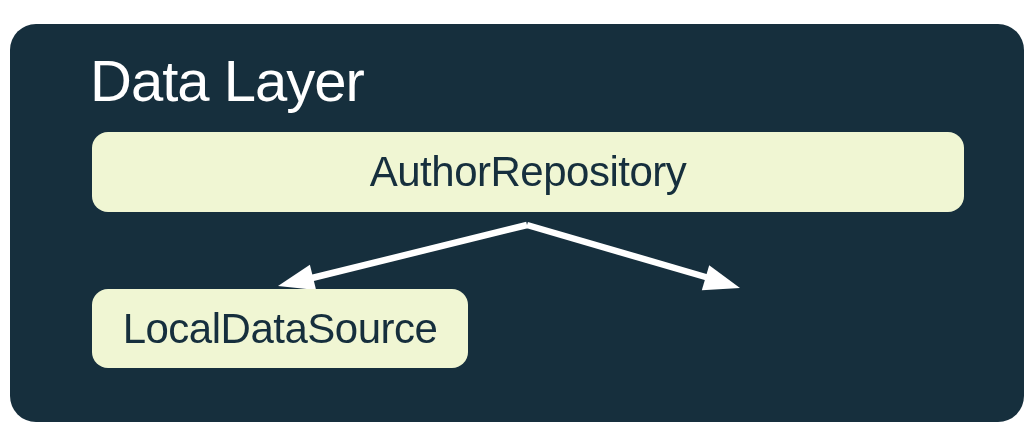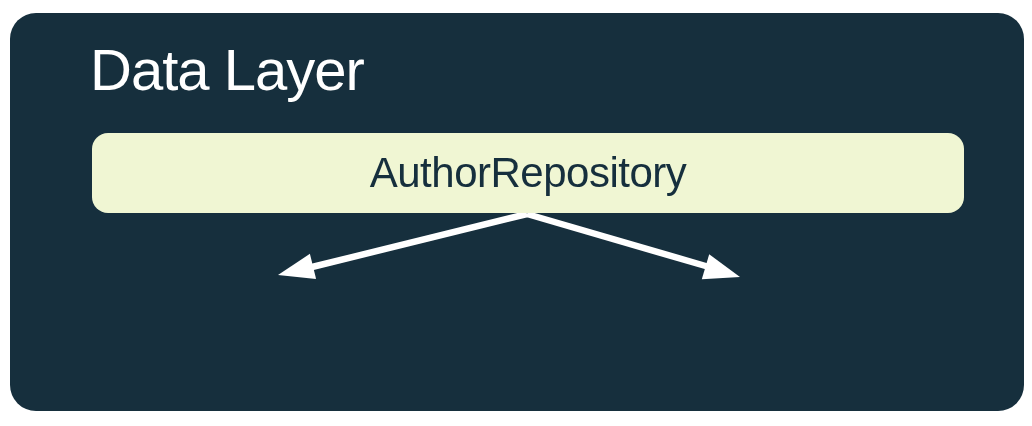--- a/index.html
+++ b/index.html
@@ -10,21 +10,21 @@
     --title-text:#ffffff;
     --arrow:#ffffff;
   }
   *{margin:0;padding:0;box-sizing:border-box;}
   html,body{
     width:1032px;height:426px;
     background:var(--page-bg);
     font-family:"Liberation Sans","DejaVu Sans",sans-serif;
     overflow:hidden;
   }
-  .canvas{position:relative;width:1032px;height:306px;background:var(--page-bg);}
+  .canvas{position:relative;width:1032px;height:306px;background:var(--page-bg);margin-top:11px;}
   .container{
     position:absolute;left:10px;top:13px;
     width:1014px;height:398px;
     background:var(--container-bg);
     border-radius:26px;
   }
   .title{
     position:absolute;left:80px;top:28px;
     font-size:58px;line-height:1;
     letter-spacing:-1px;
@@ -34,21 +34,21 @@
   }
   .node{
     position:absolute;
     background:var(--node-bg);
     border-radius:16px;
     display:flex;align-items:center;justify-content:center;
     color:var(--node-text);
     font-size:42px;letter-spacing:-0.5px;font-weight:400;
     white-space:nowrap;
   }
-  .node-repo{left:82px;top:120px;width:872px;height:80px;}
+  .node-repo{left:82px;top:108px;width:872px;height:80px;}
   .node-local{left:82px;top:265px;width:376px;height:79px;}
   .node-network{left:517px;top:265px;width:437px;height:79px;}
   .arrows{
     position:absolute;left:0;top:0;width:1014px;height:398px;
     pointer-events:none;
   }
   .arrows .shaft{
     fill:none;stroke:var(--arrow);stroke-width:6.5;stroke-linejoin:miter;
   }
   .arrows .head{fill:var(--arrow);}
@@ -69,16 +69,19 @@
       <g>
         <path class="shaft" d="M 517 201 L 699 254"></path>
         <polygon class="head" points="730,264 691.8,266.3 699.2,241.3"></polygon>
       </g>
     </svg>
 
     <div class="node node-repo">
       <span>AuthorRepository</span>
     </div>
 
+    <div class="node node-local">
+      <span>LocalDataSource</span>
+    </div>
 
 
   </div>
 </div>
 
 </body></html>

